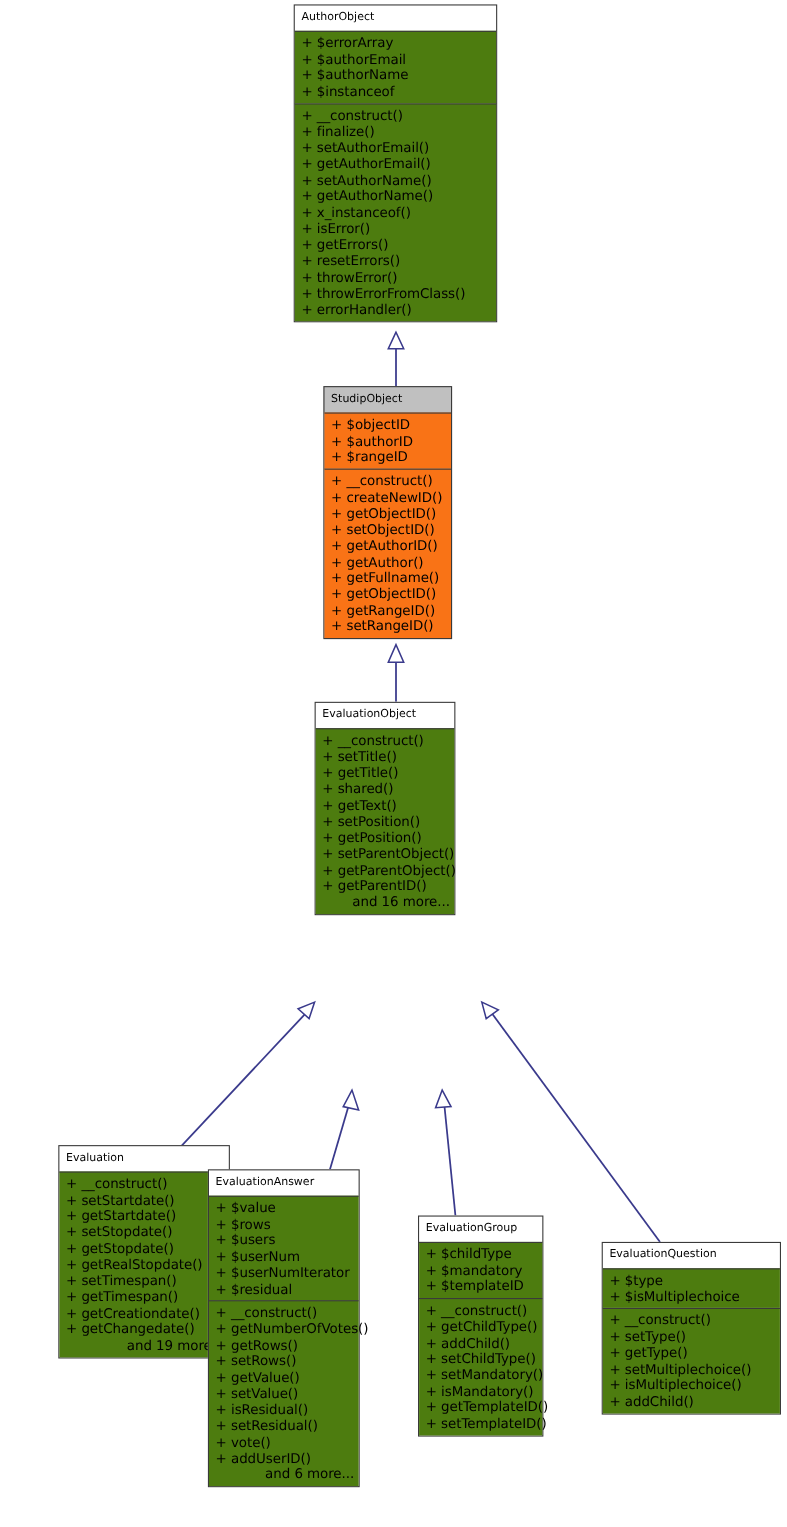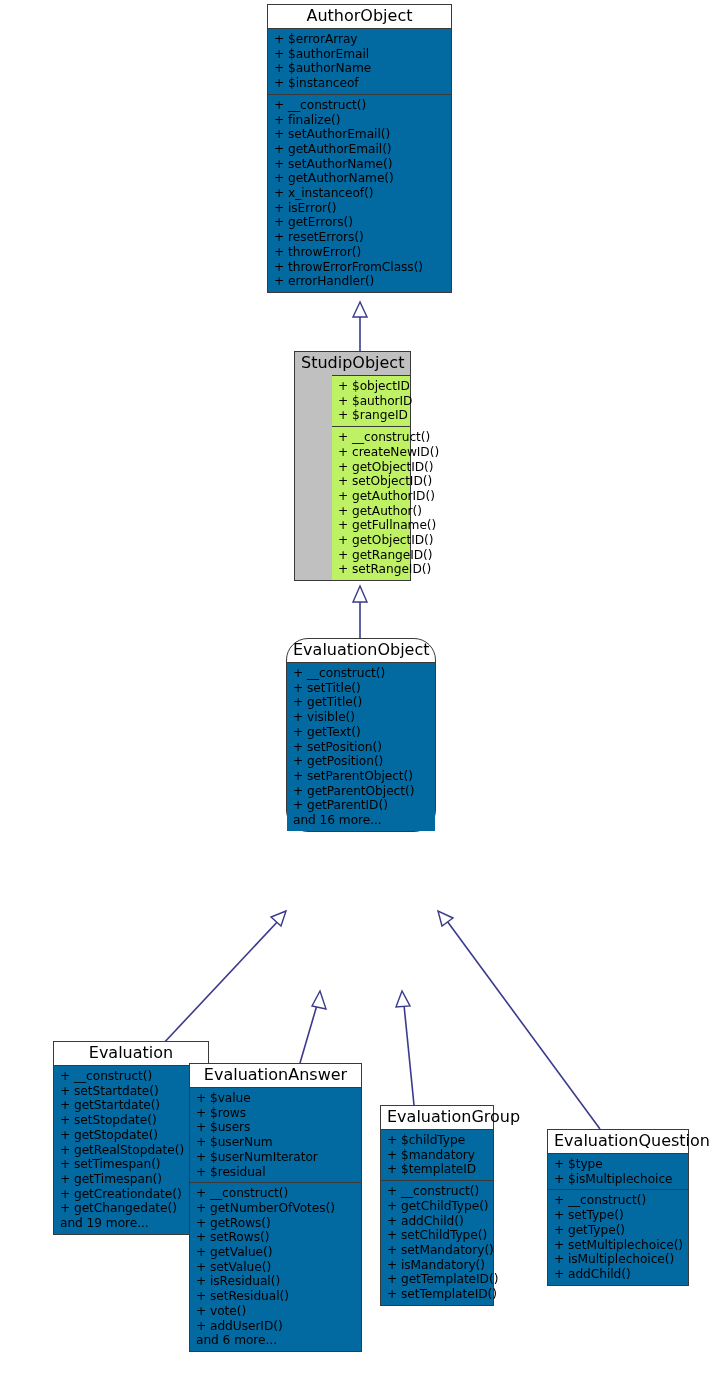--- a/index.html
+++ b/index.html
@@ -35,45 +35,44 @@
     position: absolute;
     box-sizing: border-box;
     border: 1px solid #3a3a3a;
     background: #ffffff;
     z-index: 2;
   }
   .uml-class.highlight {
     background: #c0c0c0;
   }
   .uml-class.highlight .uml-compartment {
-    background: #bef264;
-    margin-left: 37px;
+    background: #f97316;
   }
   .uml-title {
-    text-align: center;
-    font-size: 16px;
+    font-size: 10px;
     color: #000000;
     padding: 4px 6px 5px 6px;
     line-height: 14px;
     white-space: nowrap;
   }
   .uml-compartment {
     border-top: 1px solid #3a3a3a;
     padding: 3px 4px 3px 6px;
-    background: #0369a1;
+    background: #4d7c0f;
   }
   .uml-row {
     font-size: 12.2px;
     line-height: 14.7px;
     color: #000000;
     white-space: nowrap;
     letter-spacing: -0.05px;
   }
   .uml-row.more {
     padding-left: 0;
+    text-align: right;
   }
 </style>
 </head>
 <body>
 
 <div id="diagram-canvas">
 
   <svg id="edge-layer" viewBox="0 0 715 1388" width="715" height="1388" xmlns="http://www.w3.org/2000/svg">
     <g fill="none" stroke="#3a3a8c" stroke-width="1.6">
 
@@ -147,27 +146,27 @@
           <div class="uml-row">+ getObjectID()</div>
           <div class="uml-row">+ setObjectID()</div>
           <div class="uml-row">+ getAuthorID()</div>
           <div class="uml-row">+ getAuthor()</div>
           <div class="uml-row">+ getFullname()</div>
           <div class="uml-row">+ getObjectID()</div>
           <div class="uml-row">+ getRangeID()</div>
           <div class="uml-row">+ setRangeID()</div>
         </div>
       </div>
-      <div class="uml-class" style="left: 286px; top: 638px; width: 150px; border-radius: 22px;">
+      <div class="uml-class" style="left: 286px; top: 638px; width: 128px;">
         <div class="uml-title">EvaluationObject</div>
         <div class="uml-compartment">
           <div class="uml-row">+ __construct()</div>
           <div class="uml-row">+ setTitle()</div>
           <div class="uml-row">+ getTitle()</div>
-          <div class="uml-row">+ visible()</div>
+          <div class="uml-row">+ shared()</div>
           <div class="uml-row">+ getText()</div>
           <div class="uml-row">+ setPosition()</div>
           <div class="uml-row">+ getPosition()</div>
           <div class="uml-row">+ setParentObject()</div>
           <div class="uml-row">+ getParentObject()</div>
           <div class="uml-row">+ getParentID()</div>
           <div class="uml-row more">and 16 more...</div>
         </div>
       </div>
       <div class="uml-class" style="left: 5px; top: 1041px; width: 156px; margin-left: 48px;">
@@ -179,21 +178,21 @@
           <div class="uml-row">+ setStopdate()</div>
           <div class="uml-row">+ getStopdate()</div>
           <div class="uml-row">+ getRealStopdate()</div>
           <div class="uml-row">+ setTimespan()</div>
           <div class="uml-row">+ getTimespan()</div>
           <div class="uml-row">+ getCreationdate()</div>
           <div class="uml-row">+ getChangedate()</div>
           <div class="uml-row more">and 19 more...</div>
         </div>
       </div>
-      <div class="uml-class" style="left: 189px; top: 1063px; width: 173px;">
+      <div class="uml-class" style="left: 189px; top: 1063px; width: 138px;">
         <div class="uml-title">EvaluationAnswer</div>
         <div class="uml-compartment">
           <div class="uml-row">+ $value</div>
           <div class="uml-row">+ $rows</div>
           <div class="uml-row">+ $users</div>
           <div class="uml-row">+ $userNum</div>
           <div class="uml-row">+ $userNumIterator</div>
           <div class="uml-row">+ $residual</div>
         </div>
         <div class="uml-compartment">
@@ -221,21 +220,21 @@
           <div class="uml-row">+ __construct()</div>
           <div class="uml-row">+ getChildType()</div>
           <div class="uml-row">+ addChild()</div>
           <div class="uml-row">+ setChildType()</div>
           <div class="uml-row">+ setMandatory()</div>
           <div class="uml-row">+ isMandatory()</div>
           <div class="uml-row">+ getTemplateID()</div>
           <div class="uml-row">+ setTemplateID()</div>
         </div>
       </div>
-      <div class="uml-class" style="left: 547px; top: 1129px; width: 142px;">
+      <div class="uml-class" style="left: 547px; top: 1129px; width: 163px;">
         <div class="uml-title">EvaluationQuestion</div>
         <div class="uml-compartment">
           <div class="uml-row">+ $type</div>
           <div class="uml-row">+ $isMultiplechoice</div>
         </div>
         <div class="uml-compartment">
           <div class="uml-row">+ __construct()</div>
           <div class="uml-row">+ setType()</div>
           <div class="uml-row">+ getType()</div>
           <div class="uml-row">+ setMultiplechoice()</div>

